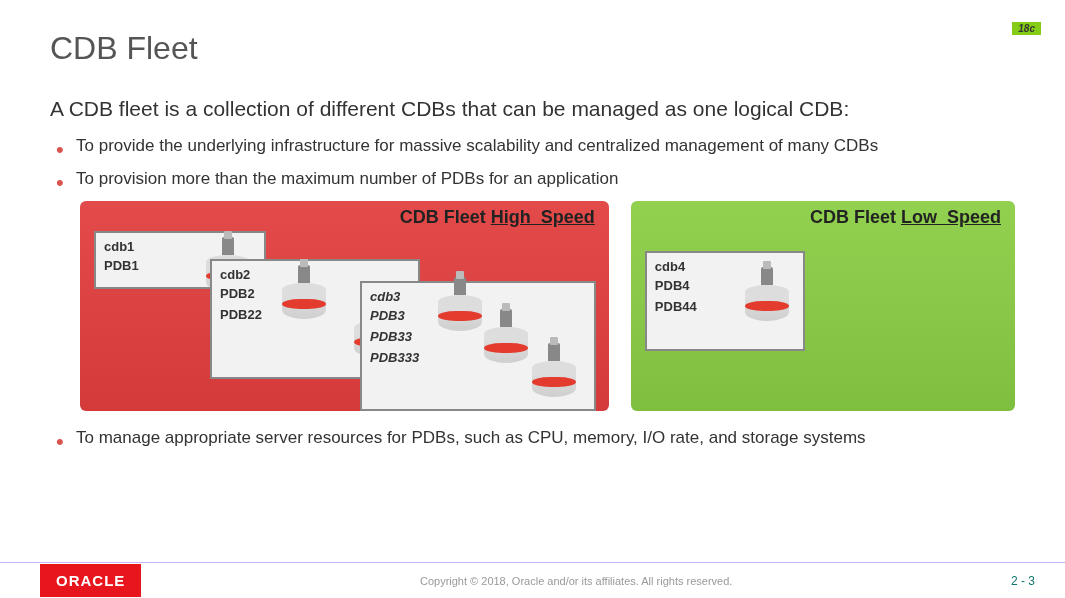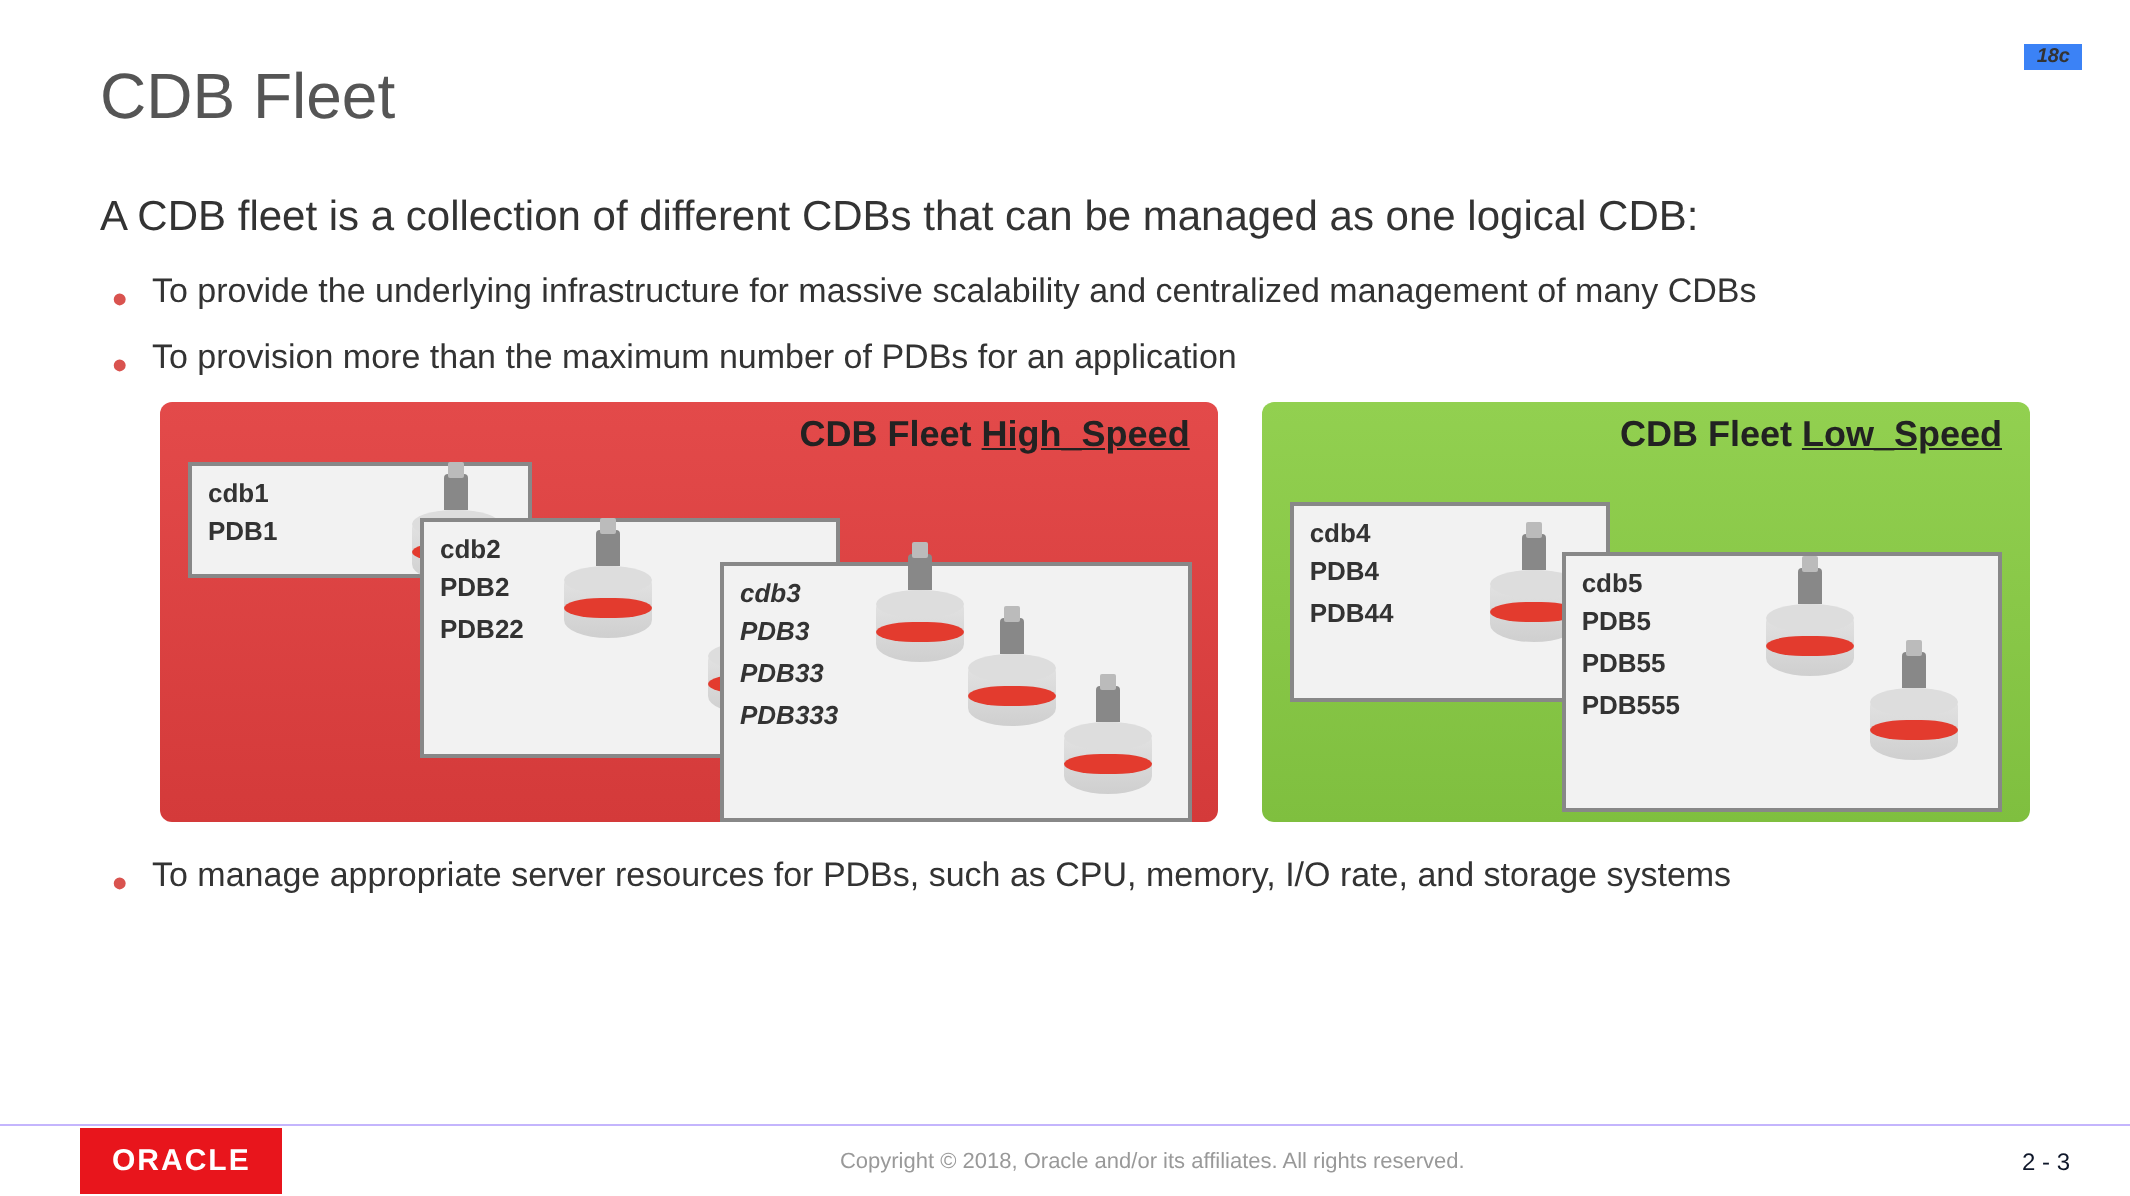--- a/index.html
+++ b/index.html
@@ -1,19 +1,19 @@
 <!DOCTYPE html>
 <html><head>
 <meta charset="utf-8">
 <style>
   * { box-sizing: border-box; margin: 0; padding: 0; }
   html, body { width: 1065px; height: 598px; font-family: Arial, Helvetica, sans-serif; background: #fff; color: #333; }
   .slide { position: relative; width: 1065px; height: 598px; padding: 30px 50px 40px 50px; }
   .title { font-size: 32px; font-weight: 400; color: #555; margin-bottom: 30px; }
-  .badge18c { position: absolute; top: 22px; right: 24px; background: #3b82f6; font-size: 10px; font-style: italic; font-weight: bold; padding: 1px 6px; color: #333; }
+  .badge18c { position: absolute; top: 22px; right: 24px; background: #84cc16; font-size: 10px; font-style: italic; font-weight: bold; padding: 1px 6px; color: #333; }
   .intro { font-size: 21px; color: #333; margin-bottom: 14px; }
   ul.bullets { list-style: none; padding-left: 26px; }
   ul.bullets > li { position: relative; font-size: 17px; color: #333; margin-bottom: 10px; line-height: 1.35; }
   ul.bullets > li::before { content: "•"; position: absolute; left: -20px; top: 0; color: #d9534f; font-size: 22px; }
   .fleets { display: flex; gap: 22px; margin: 4px 0 16px 30px; }
   .fleet { position: relative; border-radius: 6px; padding: 8px 10px 10px 10px; }
   .fleet.high { background: linear-gradient(#e34a4a,#d43a3a); width: 530px; height: 210px; }
   .fleet.low  { background: linear-gradient(#92d050,#7fbf3f); width: 385px; height: 210px; }
   .fleet-title { position: absolute; top: 6px; right: 14px; font-size: 18px; font-weight: bold; color: #222; }
   .fleet-title .under { text-decoration: underline; }
@@ -40,21 +40,21 @@
   .hs2 .d2 { right: 20px; top: 56px; }
   .hs3 .d1 { right: 112px; top: 8px; }
   .hs3 .d2 { right: 66px; top: 40px; }
   .hs3 .d3 { right: 18px; top: 74px; }
   .ls1 .d1 { right: 14px; top: 28px; }
   .ls2 .d1 { right: 72px; top: 20px; }
   .ls2 .d2 { right: 20px; top: 62px; }
   .footer { position: absolute; left: 0; bottom: 0; width: 100%; height: 36px; border-top: 1px solid #c4b5fd; display: flex; align-items: center; }
   .oracle { background: #e8151c; color: #fff; font-weight: bold; letter-spacing: 1px; padding: 8px 16px; font-size: 15px; margin-left: 40px; }
   .copyright { flex: 1; text-align: center; font-size: 11px; color: #999; }
-  .pagenum { font-size: 12px; color: #0f172a; margin-right: 30px; }
+  .pagenum { font-size: 12px; color: #0f766e; margin-right: 30px; }
 </style>
 </head>
 <body>
 
 <div class="slide">
   <div class="badge18c">18c</div>
   <h1 class="title">CDB Fleet</h1>
 
   <p class="intro">A CDB fleet is a collection of different CDBs that can be managed as one logical CDB:</p>
 
@@ -136,38 +136,20 @@
           <span>PDB4</span>
           <span>PDB44</span>
         </div>
         <div class="disk d1">
             <div class="plug"></div>
             <div class="cyl"></div>
             <div class="band"></div>
           </div>
       </div>
 
-      <div class="cdb ls2">
-        <div class="name">cdb5</div>
-        <div class="pdbs">
-          <span>PDB5</span>
-          <span>PDB55</span>
-          <span>PDB555</span>
-        </div>
-        <div class="disk d1">
-            <div class="plug"></div>
-            <div class="cyl"></div>
-            <div class="band"></div>
-          </div>
-        <div class="disk d2">
-            <div class="plug"></div>
-            <div class="cyl"></div>
-            <div class="band"></div>
-          </div>
-      </div>
     </div>
 
   </div>
 
   <ul class="bullets">
     <li>To manage appropriate server resources for PDBs, such as CPU, memory, I/O rate, and storage systems</li>
   </ul>
 
   <div class="footer">
     <div class="oracle">ORACLE</div>

